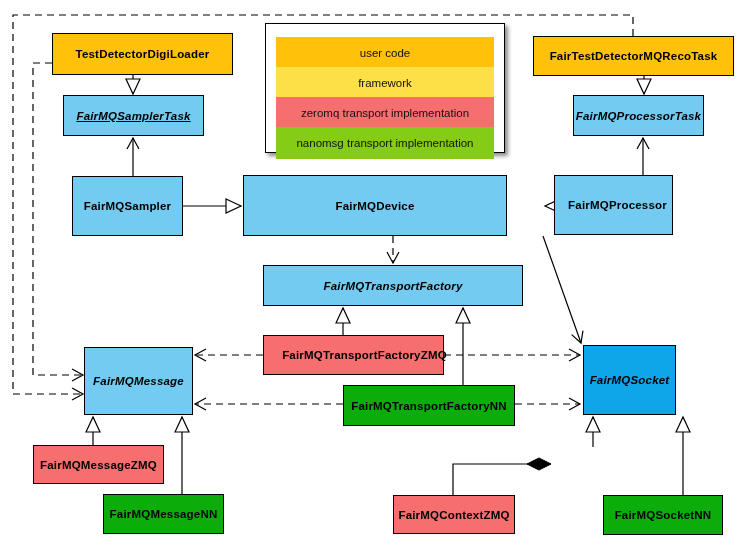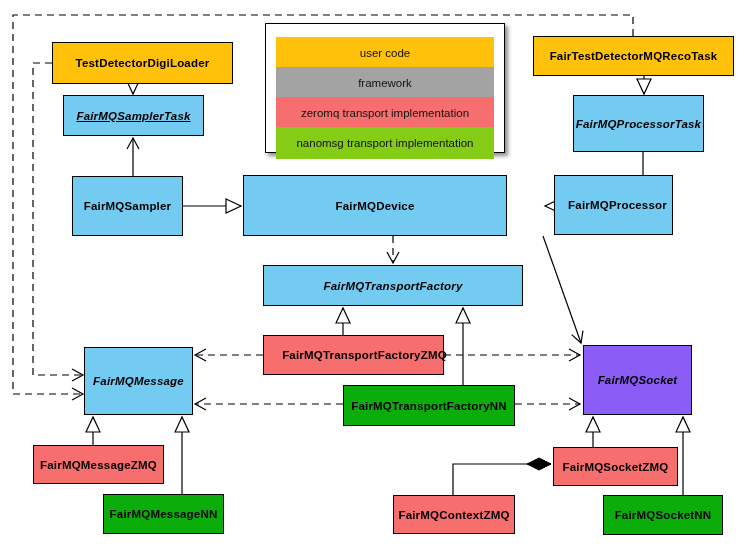--- a/index.html
+++ b/index.html
@@ -79,52 +79,51 @@
         <path d="M52,63 H33 V375 H83" marker-end="url(#vee)"></path>
         <path d="M633,36 V15 H13 V394 H83" marker-end="url(#vee)"></path>
       </g>
 
       <path d="M453,495 V464 H551" marker-end="url(#dia)"></path>
     </g>
   </svg>
 
   <div class="legend">
     <div class="legend-bar" style="top: 13px; background-color: rgb(255, 193, 10);">user code</div>
-    <div class="legend-bar" style="top: 43px; background-color: #a3a3a3;">framework</div>
+    <div class="legend-bar" style="top: 43px; background-color: #fde047;">framework</div>
     <div class="legend-bar" style="top: 73px; background-color: rgb(247, 110, 110);">zeromq transport implementation</div>
     <div class="legend-bar" style="top: 103px; background-color: #84cc16;">nanomsg transport implementation</div>
   </div>
 
-  <div class="node" style="left: 52px; top: 33px; width: 181px; height: 42px; background-color: rgb(255, 193, 10); margin-top: 9px;">TestDetectorDigiLoader</div>
+  <div class="node" style="left: 52px; top: 33px; width: 181px; height: 42px; background-color: rgb(255, 193, 10);">TestDetectorDigiLoader</div>
 
   <div class="node" style="left: 533px; top: 36px; width: 201px; height: 40px; background-color: rgb(255, 193, 10);">FairTestDetectorMQRecoTask</div>
 
   <div class="node abstract" style="left: 63px; top: 95px; width: 141px; height: 41px; background-color: rgb(116, 203, 241); text-decoration: underline;">FairMQSamplerTask</div>
 
-  <div class="node abstract" style="left: 573px; top: 95px; width: 131px; height: 57px; background-color: rgb(116, 203, 241);">FairMQProcessorTask</div>
+  <div class="node abstract" style="left: 573px; top: 95px; width: 131px; height: 41px; background-color: rgb(116, 203, 241);">FairMQProcessorTask</div>
 
   <div class="node" style="left: 72px; top: 176px; width: 111px; height: 60px; background-color: rgb(116, 203, 241);">FairMQSampler</div>
 
   <div class="node" style="left: 243px; top: 175px; width: 264px; height: 61px; background-color: rgb(116, 203, 241);">FairMQDevice</div>
 
   <div class="node" style="left: 554px; top: 175px; width: 119px; height: 60px; background-color: rgb(116, 203, 241); padding-left: 10px;">FairMQProcessor</div>
 
   <div class="node abstract" style="left: 263px; top: 265px; width: 260px; height: 41px; background-color: rgb(116, 203, 241);">FairMQTransportFactory</div>
 
   <div class="node" style="left: 263px; top: 335px; width: 181px; height: 40px; background-color: rgb(247, 110, 110); padding-left: 24px;">FairMQTransportFactoryZMQ</div>
 
   <div class="node" style="left: 343px; top: 385px; width: 172px; height: 41px; background-color: rgb(11, 173, 11);">FairMQTransportFactoryNN</div>
 
   <div class="node abstract" style="left: 84px; top: 347px; width: 109px; height: 68px; background-color: rgb(116, 203, 241);">FairMQMessage</div>
 
-  <div class="node abstract" style="left: 583px; top: 345px; width: 109px; height: 70px; background-color: #8b5cf6;">FairMQSocket</div>
+  <div class="node abstract" style="left: 583px; top: 345px; width: 93px; height: 70px; background-color: #0ea5e9;">FairMQSocket</div>
 
   <div class="node" style="left: 33px; top: 445px; width: 131px; height: 39px; background-color: rgb(247, 110, 110);">FairMQMessageZMQ</div>
 
   <div class="node" style="left: 103px; top: 494px; width: 121px; height: 40px; background-color: rgb(11, 173, 11);">FairMQMessageNN</div>
 
   <div class="node" style="left: 393px; top: 495px; width: 122px; height: 39px; background-color: rgb(247, 110, 110);">FairMQContextZMQ</div>
 
-  <div class="node" style="left: 553px; top: 447px; width: 125px; height: 39px; background-color: rgb(247, 110, 110);">FairMQSocketZMQ</div>
 
   <div class="node" style="left: 603px; top: 495px; width: 120px; height: 40px; background-color: rgb(11, 173, 11);">FairMQSocketNN</div>
 
 </div>
 
 </body></html>

